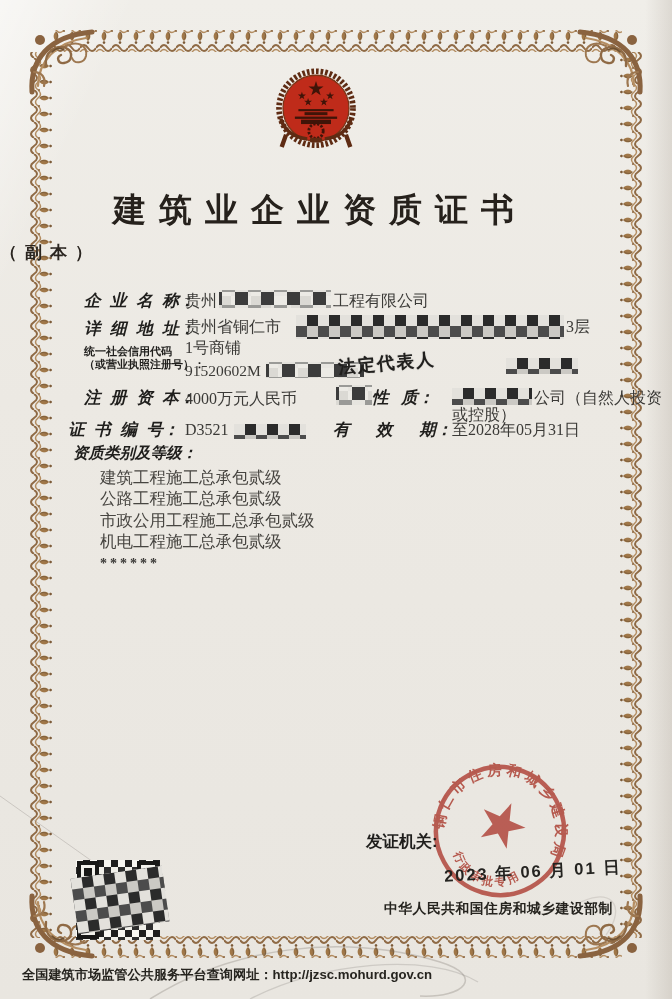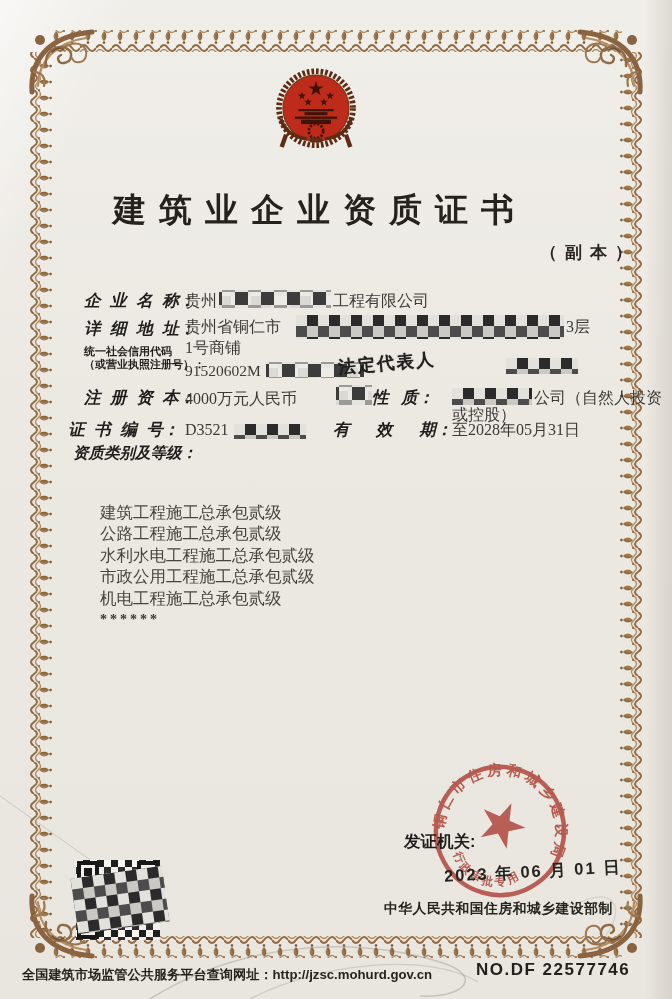--- a/index.html
+++ b/index.html
@@ -9,32 +9,32 @@
       linear-gradient(115deg, rgba(255,255,255,.55) 0%, rgba(255,255,255,0) 12%),
       linear-gradient(270deg, rgba(120,105,90,.16) 0%, rgba(120,105,90,0) 4%),
       linear-gradient(180deg, #f0eee9 0%, #ece9e3 40%, #e9e6e0 100%);
     font-family:"Liberation Sans",sans-serif;color:#232220;
   }
   .abs{position:absolute;}
   svg{display:block;}
   
   .title{left:0;top:188px;width:640px;text-align:center;font-size:33px;font-weight:bold;
     letter-spacing:13px;color:#26211c;font-family:"Liberation Sans",sans-serif;}
-  .subtitle{left:0;top:241px;width:640px;text-align:right;font-size:17px;font-weight:bold;
+  .subtitle{left:0;top:241px;width:640px;text-align:left;font-size:17px;font-weight:bold;
     letter-spacing:8px;color:#2a2520;}
   .lbl{font-weight:bold;font-size:16.5px;color:#1f1e1c;word-spacing:5px;white-space:nowrap;font-style:italic;}
   .lbl-sm{font-weight:bold;font-size:11px;line-height:12.5px;color:#1f1e1c;white-space:nowrap;}
   .val{font-family:"Liberation Serif",serif;font-size:16px;color:#3b3a37;white-space:nowrap;}
-  .quals{font-family:"Liberation Serif",serif;font-size:16.5px;line-height:21.4px;color:#474541;margin-top:35px;}
+  .quals{font-family:"Liberation Serif",serif;font-size:16.5px;line-height:21.4px;color:#474541;}
   .stars-line{font-weight:bold;letter-spacing:3px;font-size:14px;color:#3b3a37;}
   .footer-q{font-weight:bold;font-size:13.2px;color:#26241f;}
   .serial{font-weight:bold;font-size:17px;letter-spacing:1.5px;color:#23211d;
     font-family:"Liberation Sans",sans-serif;}
   .madeby{font-weight:bold;font-size:13.8px;letter-spacing:.5px;color:#26241f;}
-  .issuer{font-weight:bold;font-size:16.5px;color:#1f1e1c;z-index:3;margin-left:38px;}
+  .issuer{font-weight:bold;font-size:16.5px;color:#1f1e1c;z-index:3;}
   .datez{font-size:16.5px;font-weight:bold;color:#242320;z-index:3;transform:rotate(-3deg);
     letter-spacing:2px;}
   .legalrep{font-weight:bold;font-size:17.5px;color:#201f1d;transform:rotate(-5deg);
     text-shadow:0 0 1px rgba(40,40,40,.5);letter-spacing:2px;z-index:2;}
   
   .mx{position:absolute;z-index:2;
     background-image:
       conic-gradient(#2b2b2b 0 25%, #cbc9c4 0 50%, #4c4c4c 0 75%, #e3e1dc 0),
       conic-gradient(rgba(0,0,0,.5) 0 25%, rgba(255,255,255,.28) 0 50%, rgba(70,70,70,.35) 0 75%, rgba(225,225,220,.3) 0);
     background-size:22px 22px,34px 34px;background-position:0 0,5px 8px;}
@@ -160,21 +160,20 @@
   <span class="abs val" style="left:185px;top:421px">D3521</span>
   <div class="mx" style="left:234px;top:424px;width:72px;height:15px"></div>
   <div class="abs lbl" style="left:333px;top:419px;word-spacing:22px">有 效 期：</div>
   <span class="abs val" style="left:452px;top:420px">至2028年05月31日</span>
 
   <div class="abs lbl" style="left:73px;top:443px;font-size:15.5px;word-spacing:0">资质类别及等级：</div>
 
   <div class="abs quals" style="left:100px;top:467px">
     <div>建筑工程施工总承包贰级</div>
     <div>公路工程施工总承包贰级</div>
-    <div>水利水电工程施工总承包贰级</div>
     <div>市政公用工程施工总承包贰级</div>
     <div>机电工程施工总承包贰级</div>
     <div class="stars-line">******</div>
   </div>
 
   <svg class="abs stamp" viewBox="-83 -83 166 166">
     <g opacity="0.88">
       <circle r="64" fill="none" stroke="#c3544a" stroke-width="4.5"></circle>
       <path id="arcT" d="M -54,16 A 56.3,56.3 0 1 1 54,16" fill="none"></path>
       <text font-size="14.5" font-weight="bold" fill="#bf4e42" letter-spacing="4" font-family="Liberation Sans, sans-serif">
@@ -203,15 +202,14 @@
   </div>
 
   <svg class="abs" width="672" height="999" viewBox="0 0 672 999" style="left:0;top:0;pointer-events:none">
     <path d="M150,999 C230,948 340,932 440,962 C485,976 465,998 420,996" fill="none" stroke="rgba(110,105,98,.28)" stroke-width="1.5"></path>
     <path d="M250,999 C320,962 430,952 478,982" fill="none" stroke="rgba(110,105,98,.22)" stroke-width="1.3"></path>
     <path d="M0,796 L96,864" fill="none" stroke="rgba(110,105,98,.25)" stroke-width="1"></path>
     <path d="M575,905 C610,885 628,905 606,935" fill="none" stroke="rgba(120,112,104,.18)" stroke-width="1.3"></path>
   </svg>
 
   <div class="abs footer-q" style="left:22px;top:966px">全国建筑市场监管公共服务平台查询网址：http://jzsc.mohurd.gov.cn</div>
-  <div class="abs serial" style="left:476px;top:960px">NO.DF  22577746</div>
 
 </div>
 
 </body></html>

